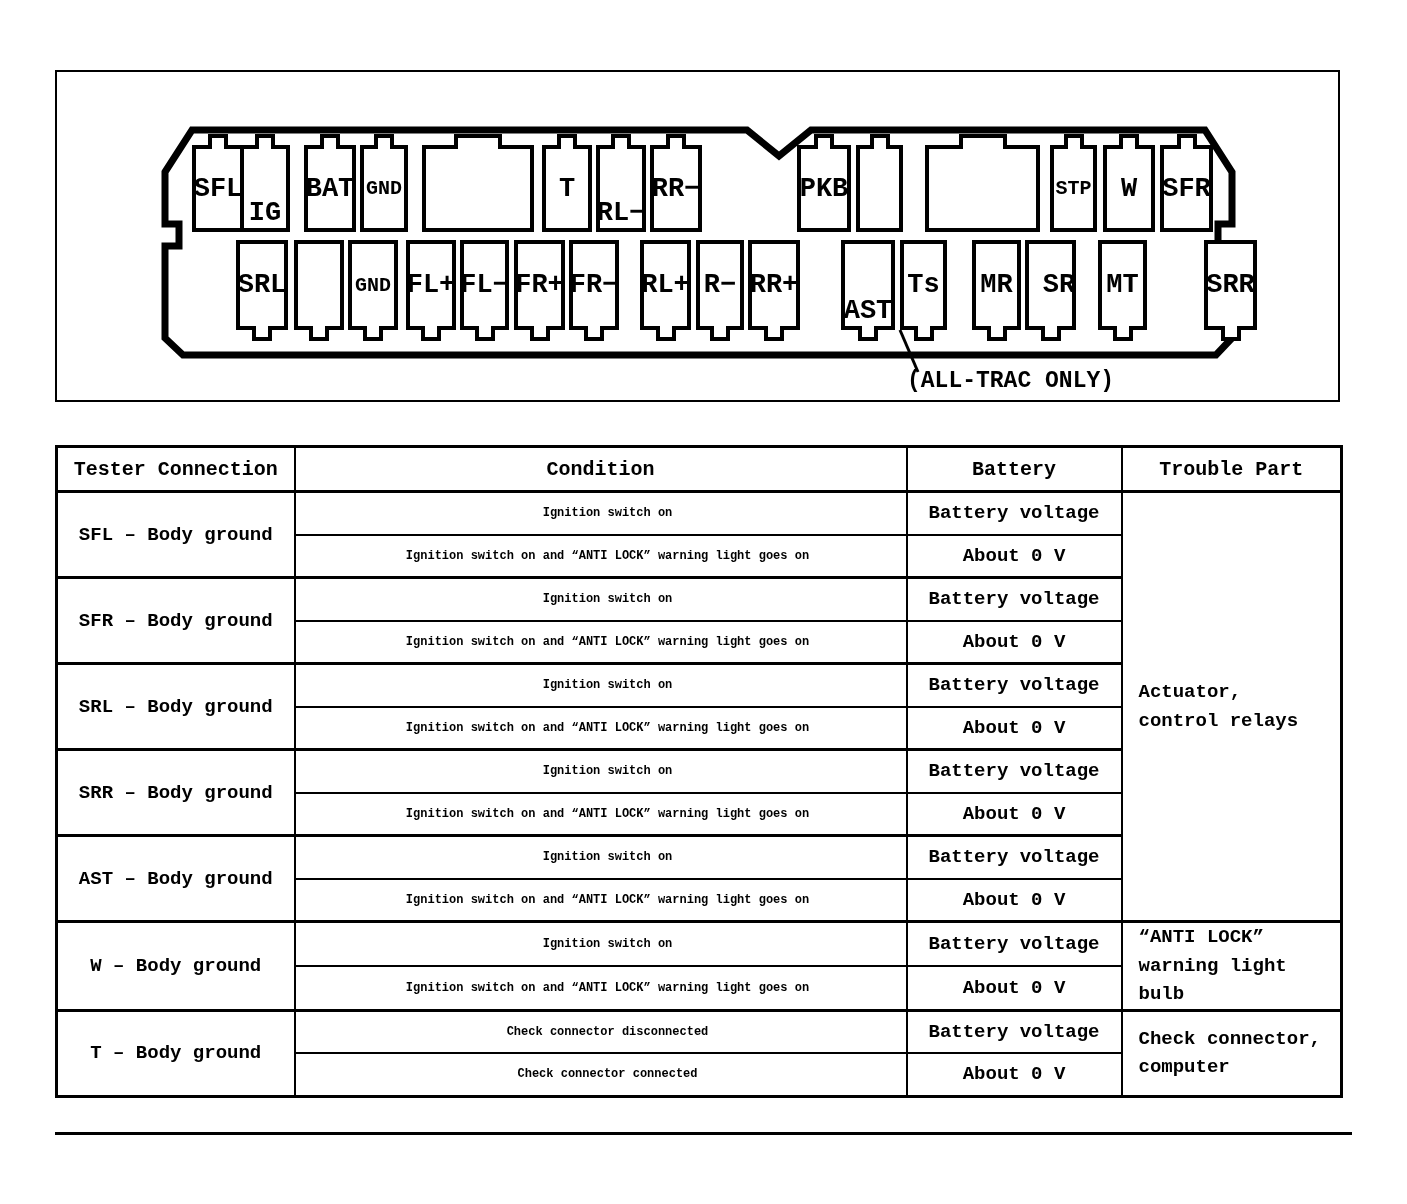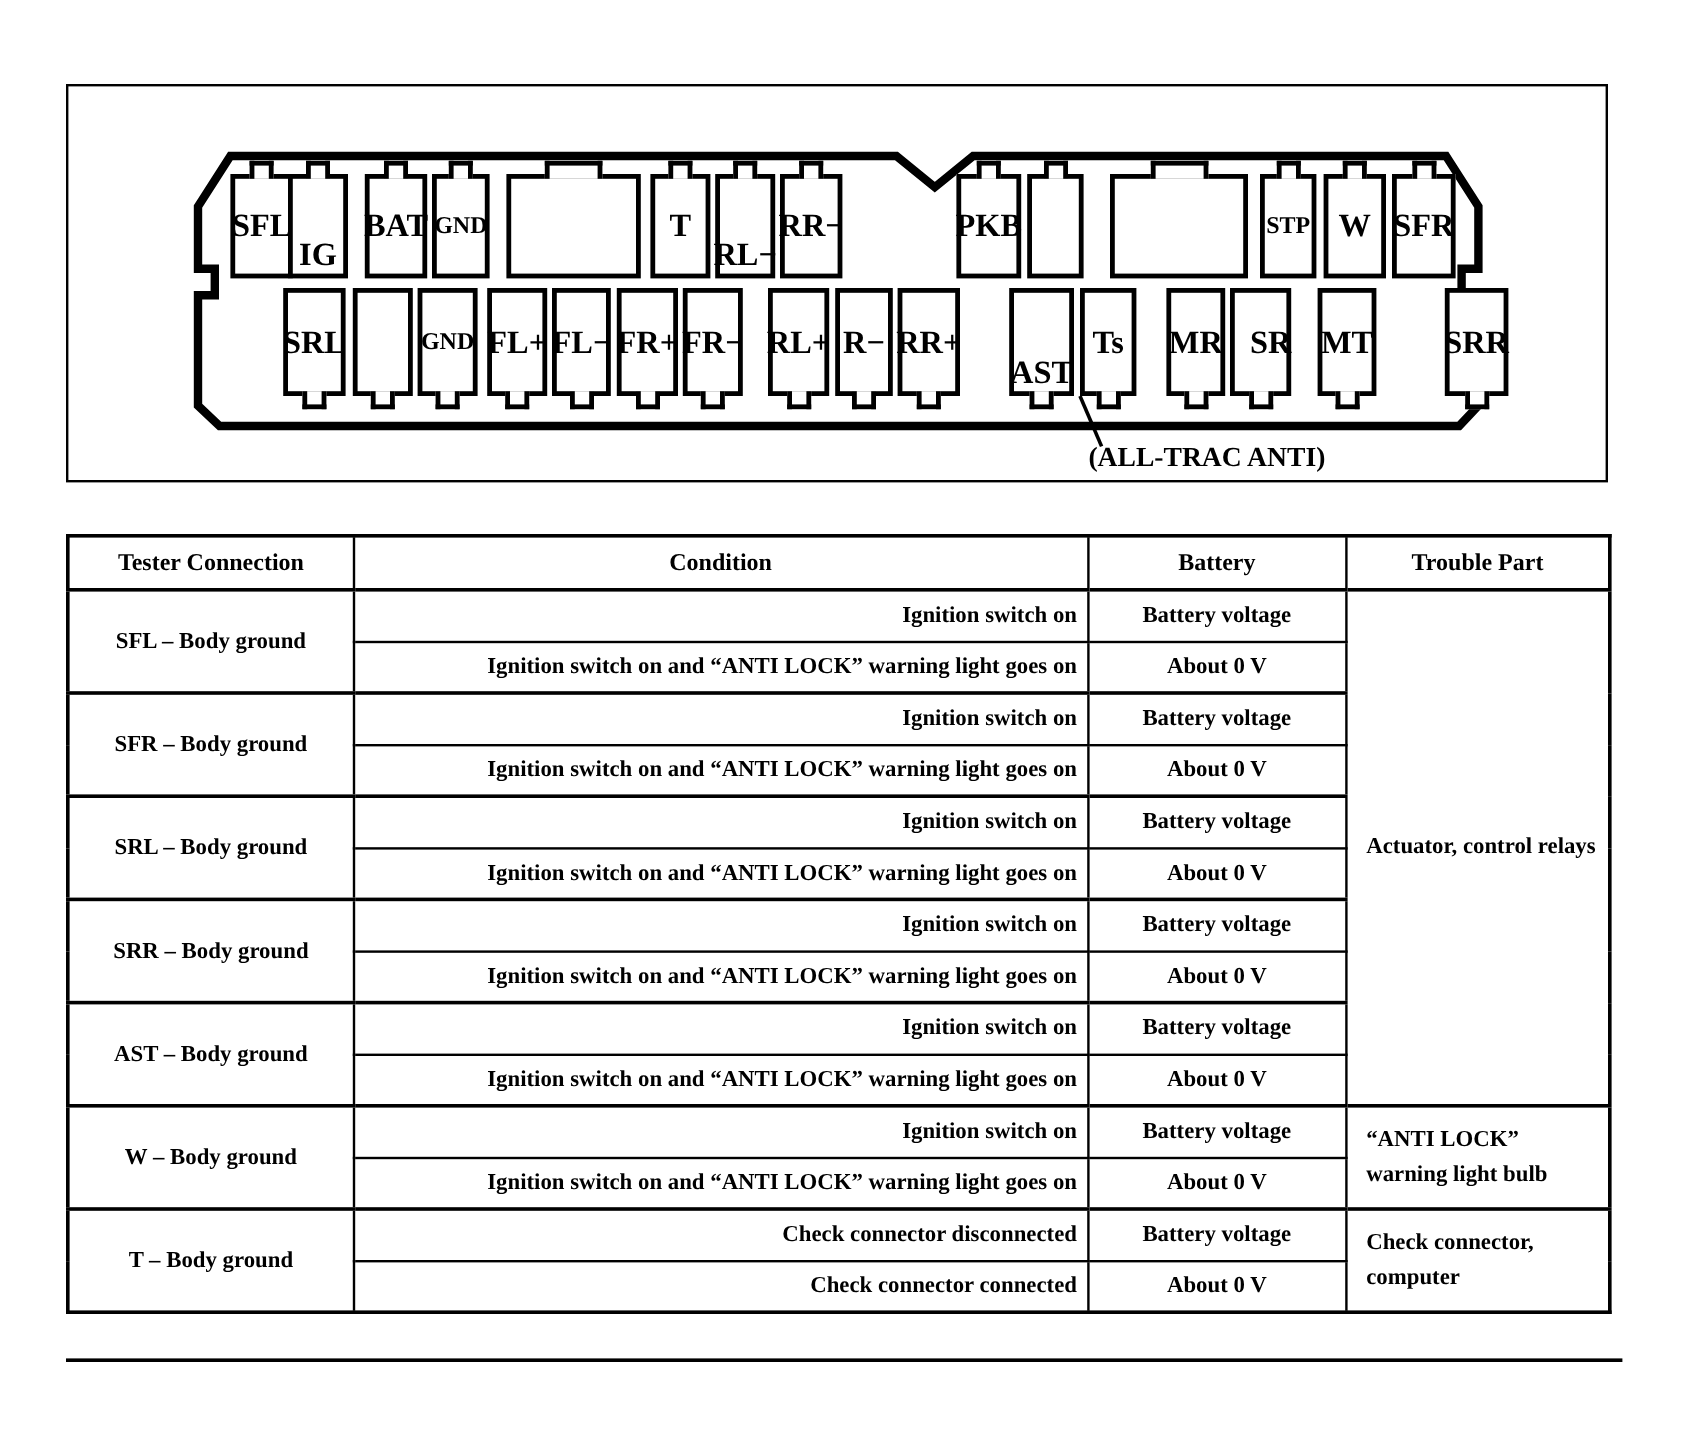--- a/index.html
+++ b/index.html
@@ -1,20 +1,20 @@
 <!DOCTYPE html>
 <html><head>
 <meta charset="utf-8">
 <style>
   * { box-sizing: border-box; }
   body { margin: 0; background: #fff; }
   .page {
     position: relative; width: 1407px; height: 1204px;
     background: #fff; color: #000;
-    font-family: Liberation Serif, serif; font-weight: 700;
+    font-family: Liberation Mono, monospace; font-weight: 700;
     overflow: hidden;
   }
 
   
   .figure-box {
     position: absolute; left: 55px; top: 70px;
     width: 1285px; height: 332px;
     border: 2px solid #000; background: #fff;
   }
   .connector-svg { position: absolute; left: 0; top: 0; width: 1279px; height: 326px; }
@@ -42,21 +42,21 @@
   .diag-table {
     position: absolute; left: 55px; top: 445px;
     width: 1285px; border-collapse: collapse; table-layout: fixed;
     border: 3px solid #000;
   }
   .diag-table th, .diag-table td {
     border: 2px solid #000; font-weight: 700; overflow: hidden;
   }
   .diag-table tr.group-start td, .diag-table tr.group-start th { border-top-width: 3px; }
   .diag-table th { height: 45px; font-size: 20px; text-align: center; }
-  td.cond { height: 43px; font-size: 19px; text-align: right; padding: 0 8px 0 22px; }
+  td.cond { height: 43px; font-size: 12px; text-align: center; padding: 0 8px 0 22px; }
   td.volt { text-align: center; font-size: 19px; }
   td.tester { text-align: center; font-size: 19px; }
   td.trouble {
     text-align: left; font-size: 19px; padding: 0 10px 0 16px;
     vertical-align: middle; line-height: 1.5;
   }
   .bottom-rule {
     position: absolute; left: 55px; top: 1132px;
     width: 1297px; height: 3px; background: #000;
   }
@@ -192,21 +192,21 @@
       </div>
     <div class="pin bottom" style="left:997px;width:49px;">
         <span class="tab"></span>
         <span>MT</span>
       </div>
     <div class="pin bottom" style="left:1103px;width:53px;">
         <span class="tab"></span>
         <span>SRR</span>
       </div>
 
-    <div class="alltrac">(ALL-TRAC ANTI)</div>
+    <div class="alltrac">(ALL-TRAC ONLY)</div>
   </div>
 
   <table class="diag-table">
     <colgroup>
       <col style="width:238px">
         <col style="width:612px">
         <col style="width:215px">
         <col style="width:220px">
     </colgroup>
     <tbody>

